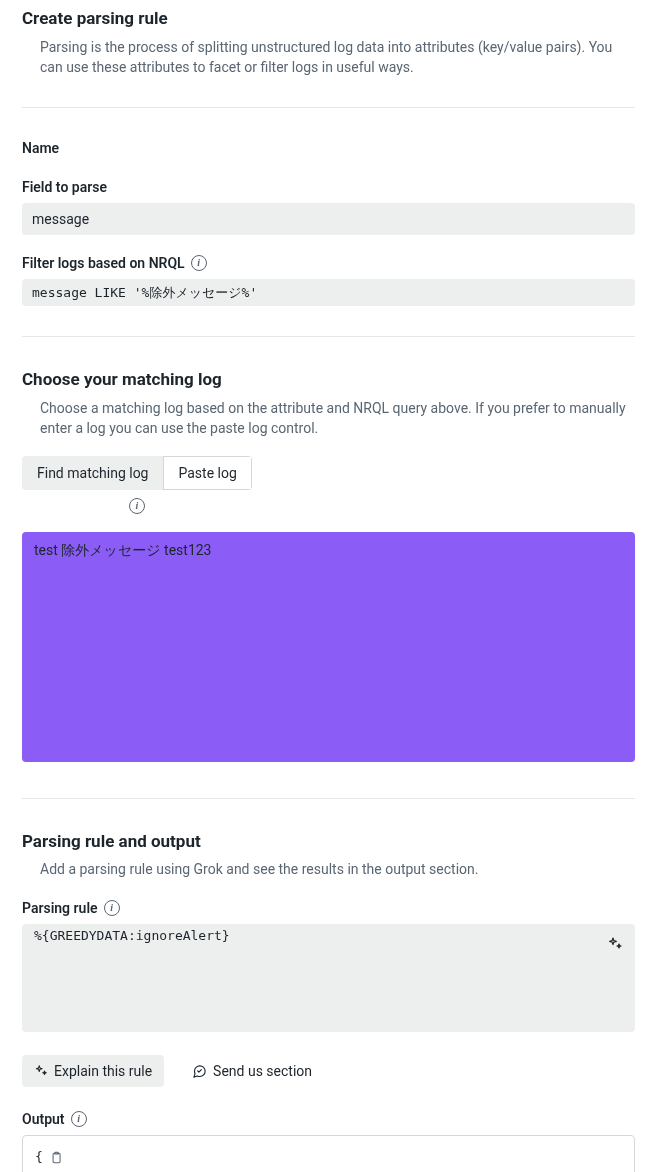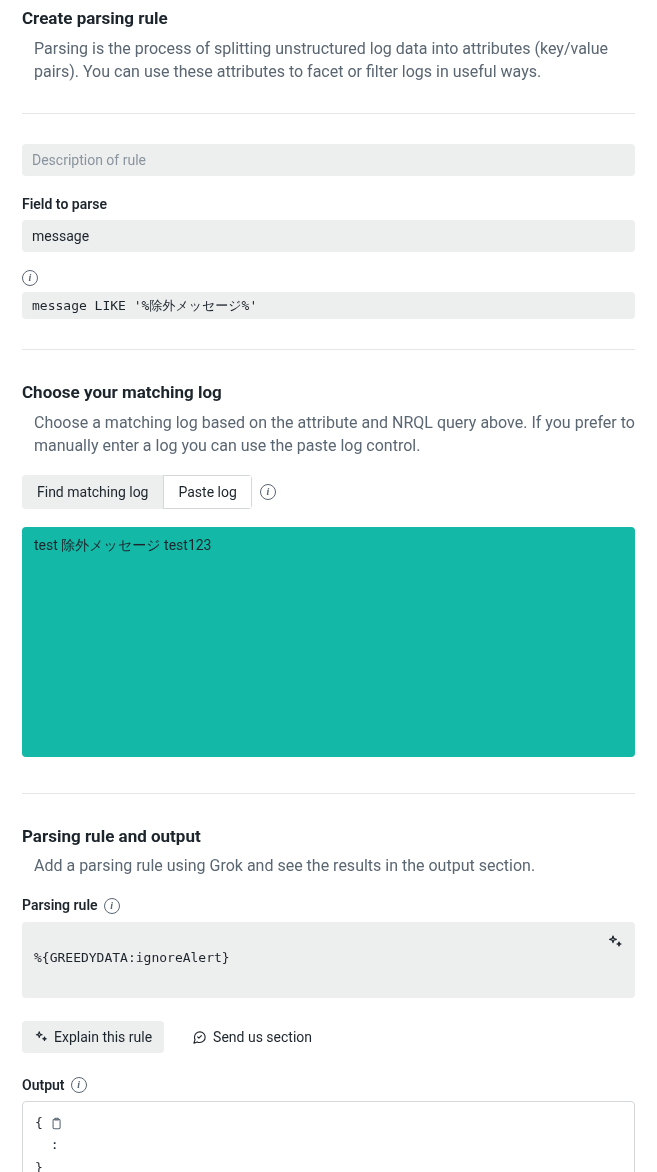--- a/index.html
+++ b/index.html
@@ -13,23 +13,23 @@
     font-size: 14px;
     line-height: 1.45;
   }
   h2.section-title {
     font-size: 17px;
     font-weight: 700;
     margin: 0 0 6px 0;
     color: #1d252c;
   }
   .section-desc {
-    font-size: 16px;
+    font-size: 14px;
     color: #5a6672;
-    margin: 0 0 18px 12px;
+    margin: 0 0 18px 18px;
   }
   hr.divider {
     border: none;
     border-top: 1px solid #e4e6e8;
     margin: 30px 0;
   }
   .field-group { margin-bottom: 18px; }
   .field-label {
     font-size: 14px;
     font-weight: 600;
@@ -72,20 +72,21 @@
     font-weight: 600;
     color: #5a6672;
     line-height: 1;
     font-family: Georgia, serif;
     font-style: italic;
   }
   .seg-control {
     display: inline-flex;
     align-items: center;
     gap: 8px;
+    flex-direction: column;
   }
   .seg-group {
     display: inline-flex;
     border-radius: 4px;
     overflow: hidden;
   }
   .seg-btn {
     border: none;
     padding: 8px 14px;
     font-size: 14px;
@@ -97,41 +98,41 @@
   .seg-btn.active {
     background: #fff;
     border: 1px solid #d5d8db;
   }
   .seg-btn:not(.active) {
     border: 1px solid transparent;
   }
   .log-area {
     width: 100%;
     height: 230px;
-    background: #14b8a6;
+    background: #8b5cf6;
     border: none;
     border-radius: 4px;
     padding: 10px 12px;
     font-size: 14px;
     color: #1d252c;
     resize: none;
     font-family: inherit;
     margin-top: 18px;
   }
   .parse-area-wrap {
     position: relative;
     width: 100%;
   }
   .parse-area {
     width: 100%;
-    height: 76px;
-    background: #edeeee;
-    border: none;
-    border-radius: 4px;
-    padding: 28px 12px;
+    height: 108px;
+    background: #edeeee;
+    border: none;
+    border-radius: 4px;
+    padding: 4px 12px;
     font-size: 13px;
     font-family: ui-monospace, SFMono-Regular, Menlo, Consolas, monospace;
     color: #1d252c;
     resize: none;
   }
   .sparkle-btn {
     position: absolute;
     top: 8px;
     right: 8px;
     background: transparent;
@@ -189,30 +190,31 @@
 
 <div class="top-spacer"></div>
 
 
 <h2 class="section-title">Create parsing rule</h2>
 <p class="section-desc">Parsing is the process of splitting unstructured log data into attributes (key/value pairs). You can use these attributes to facet or filter logs in useful ways.</p>
 
 <hr class="divider">
 
 <div class="field-group">
-  <input class="text-input" type="text" placeholder="Description of rule" style="">
+  <div class="field-label">Name</div>
 </div>
 
 <div class="field-group">
   <div class="field-label">Field to parse</div>
   <input class="text-input" type="text" value="message" style="">
 </div>
 
 <div class="field-group">
   <div class="field-label">
+    <span>Filter logs based on NRQL</span>
     <span class="info-icon">i</span>
   </div>
   <input class="mono-input" type="text" value="message LIKE '%除外メッセージ%'" style="">
 </div>
 
 <hr class="divider">
 
 
 <h2 class="section-title">Choose your matching log</h2>
 <p class="section-desc">Choose a matching log based on the attribute and NRQL query above. If you prefer to manually enter a log you can use the paste log control.</p>

